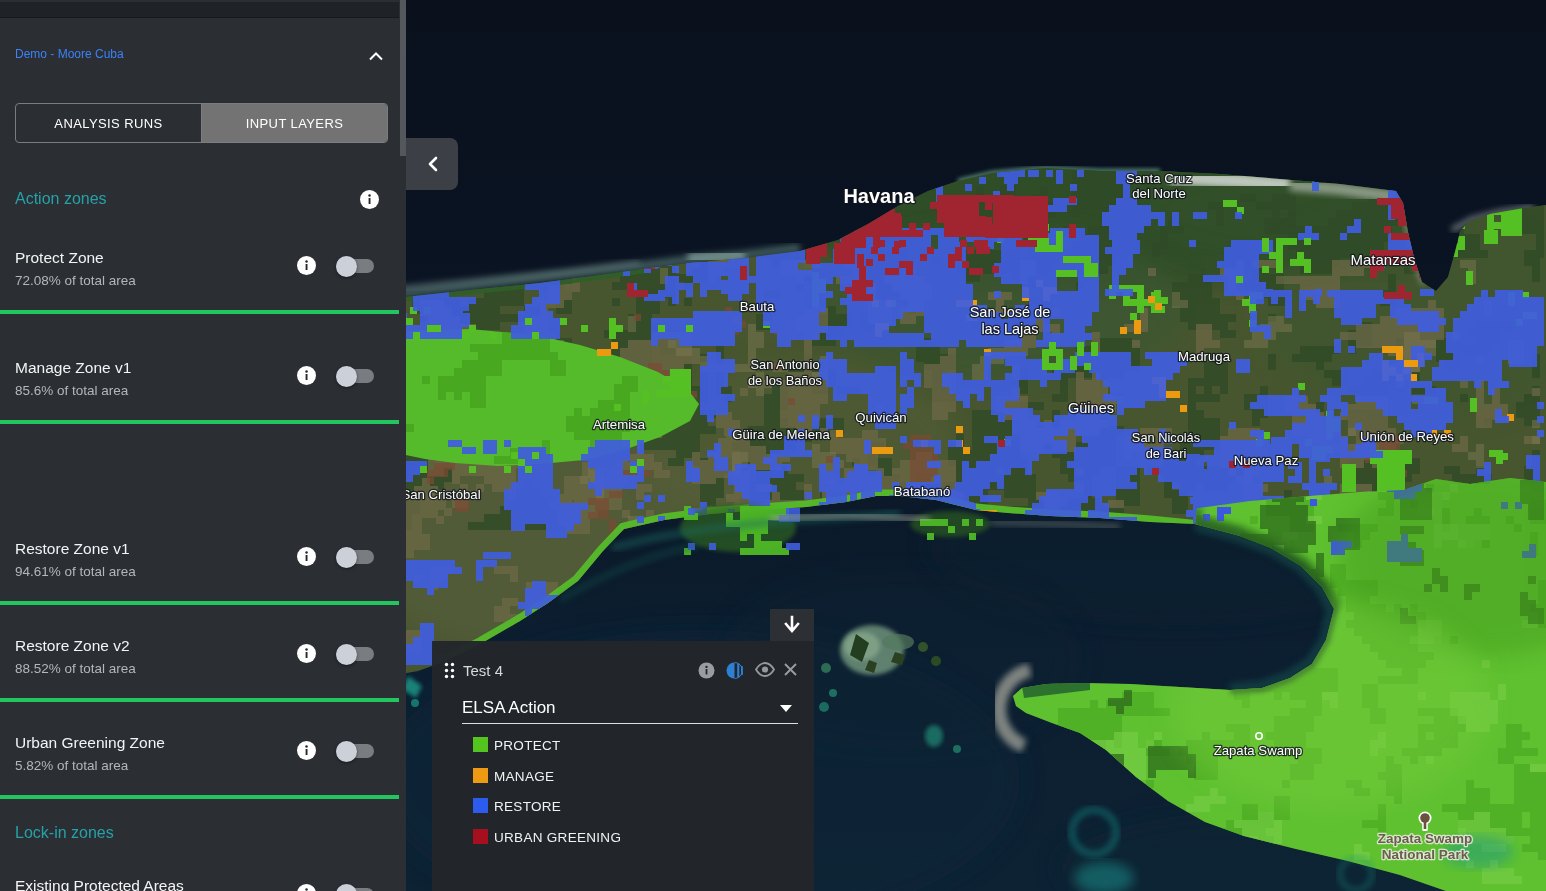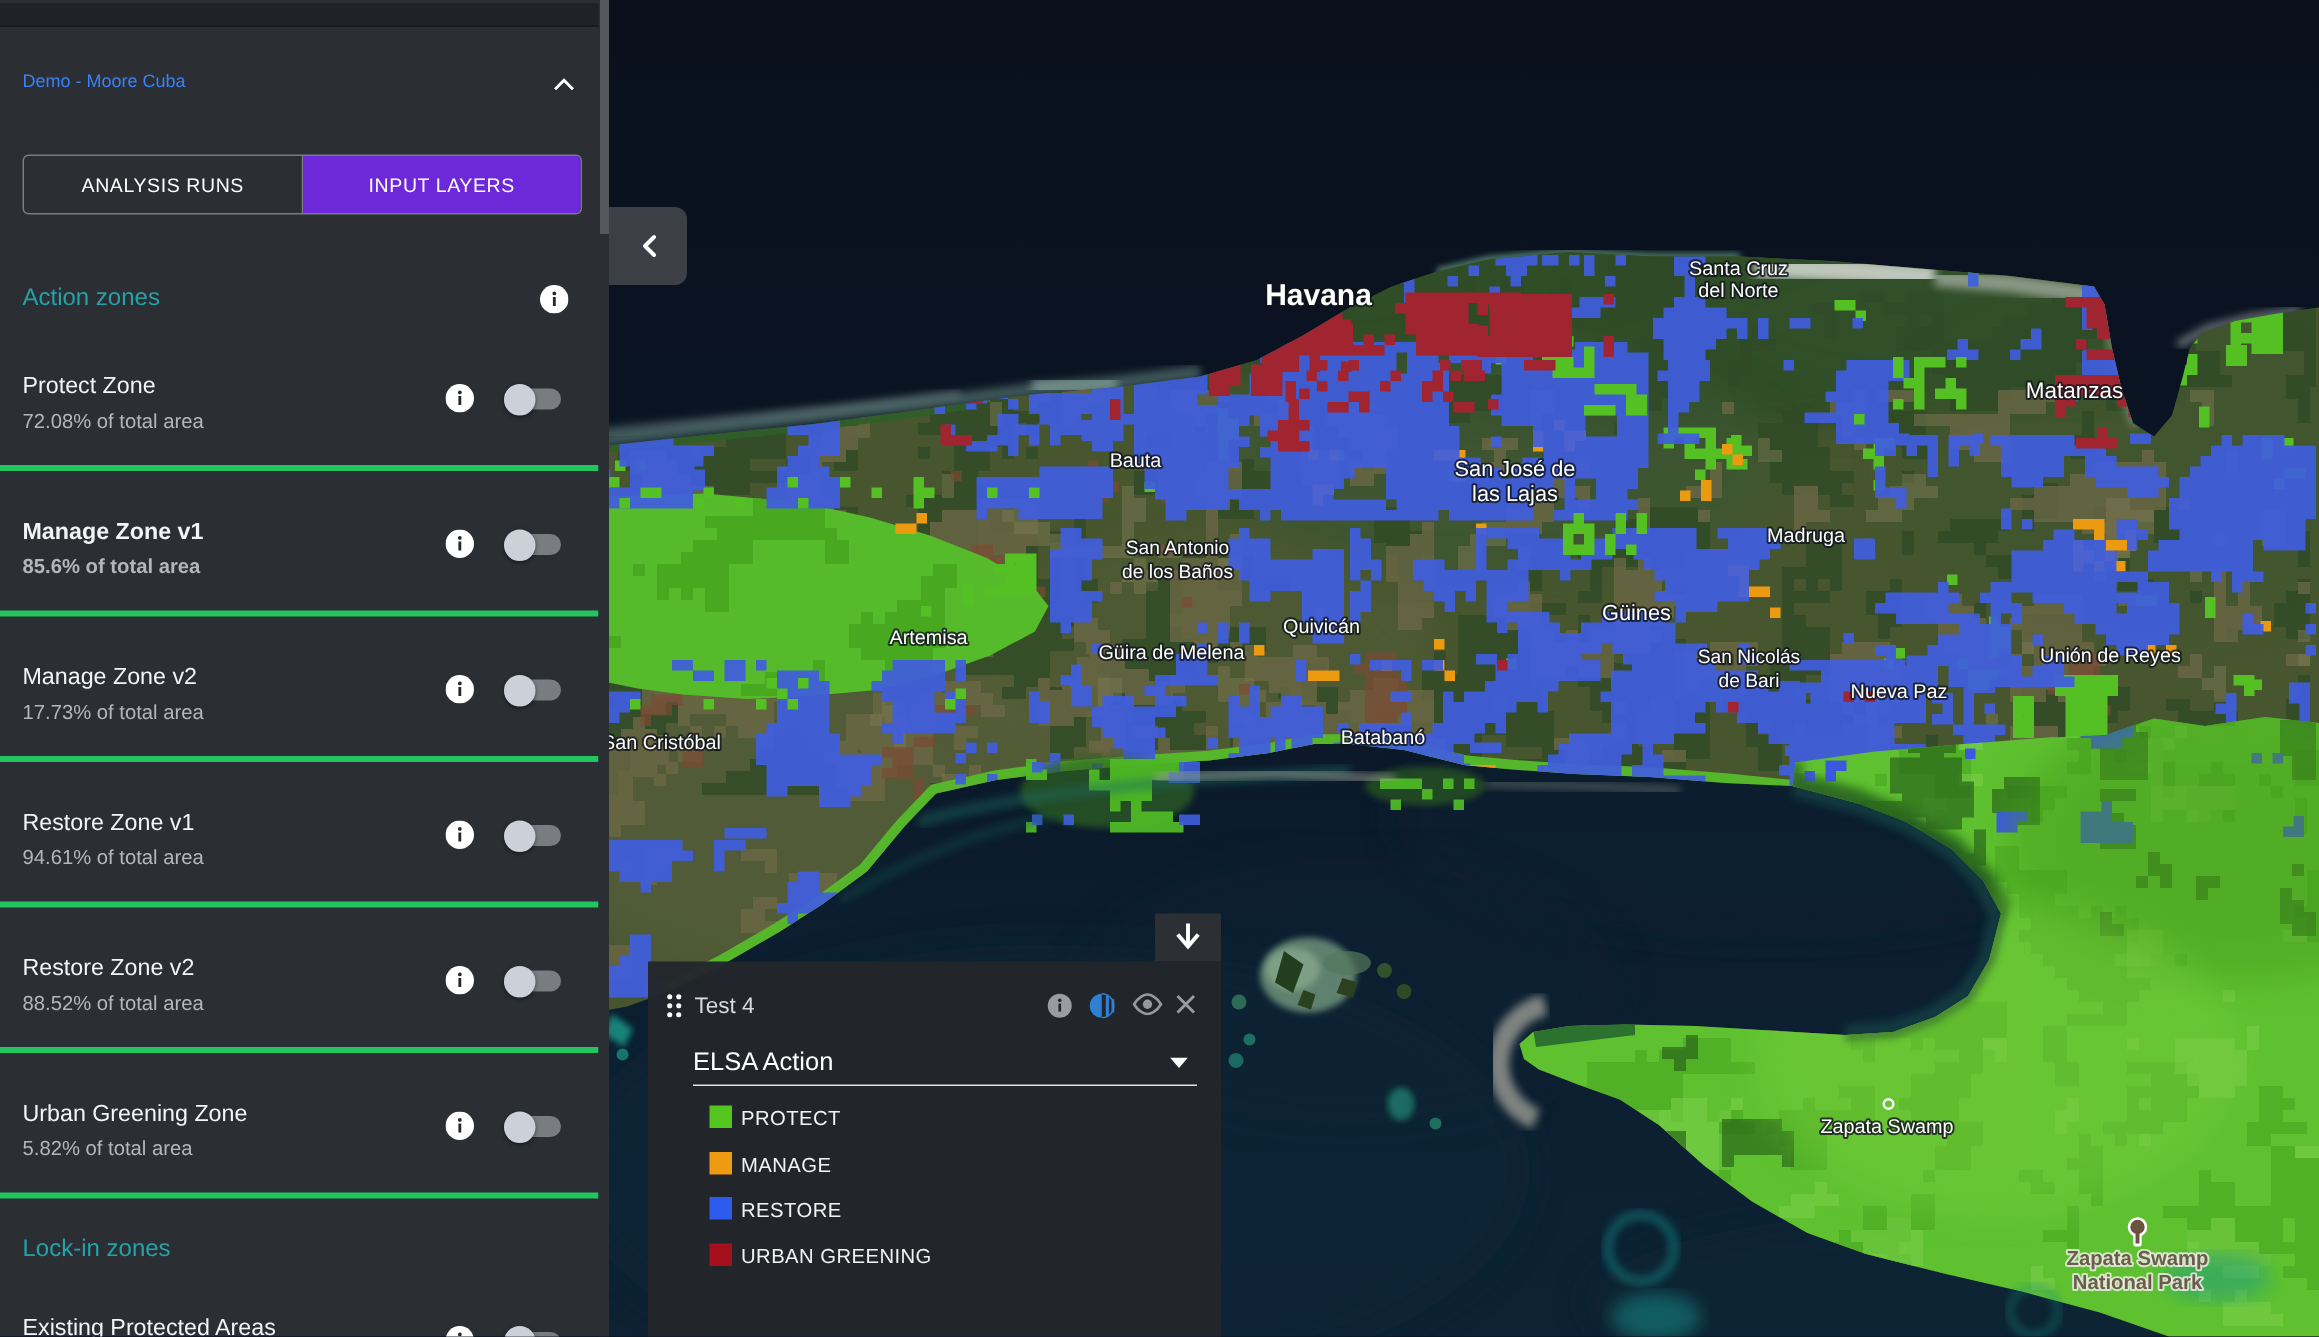--- a/index.html
+++ b/index.html
@@ -5,21 +5,21 @@
 #stage{position:relative;width:1546px;height:891px;}
 #map{position:absolute;inset:0;}
 #collapse{position:absolute;left:406px;top:138px;width:52px;height:52px;background:#3c4046;border-radius:0 8px 8px 0;}
 #collapse svg{position:absolute;left:20px;top:18px;}
 #sidebar{position:absolute;left:0;top:0;width:406px;height:891px;background:#2b2e33;}
 .topstrip{position:absolute;left:0;top:2px;width:406px;height:16px;background:#1f2226;border-bottom:1px solid #17191c;}
 .title{position:absolute;left:15px;top:47px;font-size:12px;color:#3b82f6;}
 .chev{position:absolute;left:368px;top:51px;}
 .tabs{position:absolute;left:15px;top:103px;width:373px;height:40px;border:1px solid #797c80;border-radius:4px;display:flex;}
 .tab{flex:1;display:flex;align-items:center;justify-content:center;font-size:13px;letter-spacing:.4px;color:#fff;}
-.tab.sel{background:#6d28d9;border-radius:0 3px 3px 0;border-left:1px solid #797c80;}
+.tab.sel{background:#737373;border-radius:0 3px 3px 0;border-left:1px solid #797c80;}
 .section{position:absolute;left:15px;font-size:16px;color:#25a2a8;}
 .sic{position:absolute;left:360px;}
 .row{position:absolute;left:0;width:399px;height:95.5px;border-bottom:4px solid #22c55e;}
 .rt{position:absolute;left:15px;font-size:15.5px;color:#f3f4f5;}
 .rs{position:absolute;left:15px;font-size:13.5px;color:#b4b7ba;}
 .ric{position:absolute;left:297px;}
 .sw{position:absolute;left:336px;width:38px;height:21px;}
 .track{position:absolute;left:0;top:3.5px;width:38px;height:14px;border-radius:7px;background:#797d82;}
 .knob{position:absolute;left:0;top:0;width:21px;height:21px;border-radius:50%;background:#ccd1d9;box-shadow:0 1px 3px rgba(0,0,0,.5);}
 .sbtrack{position:absolute;left:399px;top:0;width:7px;height:891px;background:#2b2e33;}
@@ -232,36 +232,23 @@
   <div class="sw" style="top:37.5px;">
           <span class="track"></span>
           <span class="knob"></span>
         </div>
   <svg class="ric" style="top:38px;" width="19" height="19" viewBox="0 0 19 19">
           <circle cx="9.5" cy="9.5" r="9.5" fill="#fff"></circle>
           <rect x="8.6" y="8" width="1.9" height="6" fill="#24272b"></rect>
           <circle cx="9.55" cy="5.6" r="1.25" fill="#24272b"></circle>
         </svg>
 </div>
-<div class="row" style="top:315px;font-weight:bold;">
+<div class="row" style="top:328px;">
   <div class="rt" style="top:31px;">Manage Zone v1</div>
   <div class="rs" style="top:55px;">85.6% of total area</div>
-  <div class="sw" style="top:37.5px;">
-          <span class="track"></span>
-          <span class="knob"></span>
-        </div>
-  <svg class="ric" style="top:38px;" width="19" height="19" viewBox="0 0 19 19">
-          <circle cx="9.5" cy="9.5" r="9.5" fill="#fff"></circle>
-          <rect x="8.6" y="8" width="1.9" height="6" fill="#24272b"></rect>
-          <circle cx="9.55" cy="5.6" r="1.25" fill="#24272b"></circle>
-        </svg>
-</div>
-<div class="row" style="top:412px;">
-  <div class="rt" style="top:31px;">Manage Zone v2</div>
-  <div class="rs" style="top:55px;">17.73% of total area</div>
   <div class="sw" style="top:37.5px;">
           <span class="track"></span>
           <span class="knob"></span>
         </div>
   <svg class="ric" style="top:38px;" width="19" height="19" viewBox="0 0 19 19">
           <circle cx="9.5" cy="9.5" r="9.5" fill="#fff"></circle>
           <rect x="8.6" y="8" width="1.9" height="6" fill="#24272b"></rect>
           <circle cx="9.55" cy="5.6" r="1.25" fill="#24272b"></circle>
         </svg>
 </div>

